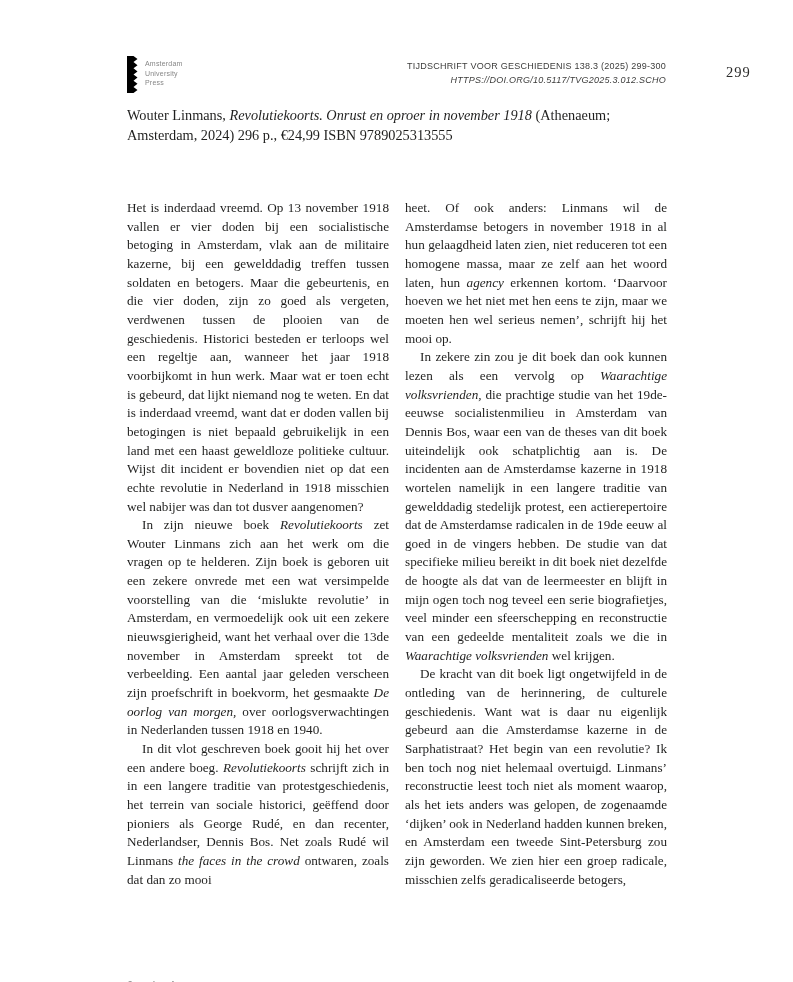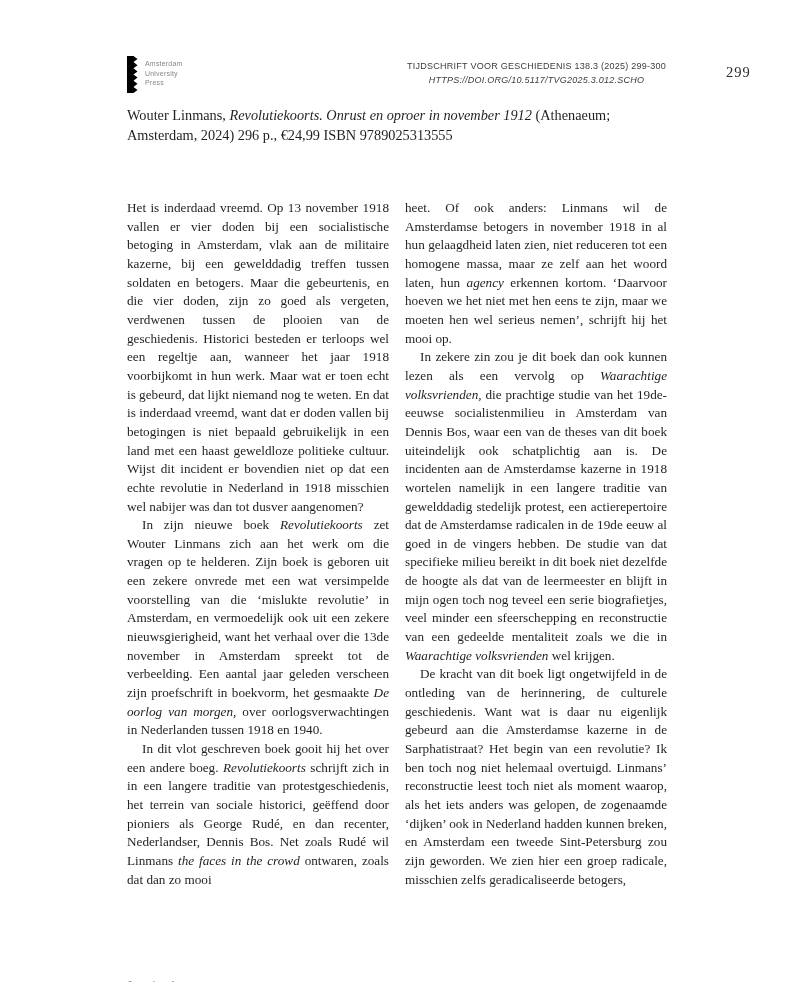--- a/index.html
+++ b/index.html
@@ -27,21 +27,21 @@
     margin-top: 3px;
     font-family: "Liberation Sans", sans-serif;
     font-size: 7px;
     line-height: 9.5px;
     color: #868686;
     letter-spacing: 0.2px;
   }
   .issue-meta {
     position: absolute;
     right: 127px; top: 60px;
-    text-align: center;
+    text-align: right;
     font-family: "Liberation Sans", sans-serif;
     font-size: 9px;
     line-height: 13.5px;
     color: #3c3c3b;
     letter-spacing: 0.25px;
   }
   .issue-meta .doi { font-style: italic; }
   .page-number {
     position: absolute;
     left: 726px; top: 64px;
@@ -115,21 +115,21 @@
     </div>
   </div>
 
   <div class="issue-meta">
     <div>TIJDSCHRIFT VOOR GESCHIEDENIS 138.3 (2025) 299-300</div>
     <div class="doi">HTTPS://DOI.ORG/10.5117/TVG2025.3.012.SCHO</div>
   </div>
 
   <div class="page-number">299</div>
 
-  <p class="citation">Wouter Linmans, <em>Revolutiekoorts. Onrust en oproer in november 1912</em> (Athenaeum; Amsterdam, 2024) 296 p., €24,99 ISBN 9789025313555</p>
+  <p class="citation">Wouter Linmans, <em>Revolutiekoorts. Onrust en oproer in november 1918</em> (Athenaeum; Amsterdam, 2024) 296 p., €24,99 ISBN 9789025313555</p>
 
 
   <div class="columns">
     <div class="column">
         <p>Het is inderdaad vreemd. Op 13 november 1918 vallen er vier doden bij een socialistische betoging in Amsterdam, vlak aan de militaire kazerne, bij een gewelddadig treffen tussen soldaten en betogers. Maar die gebeurtenis, en die vier doden, zijn zo goed als vergeten, verdwenen tussen de plooien van de geschiedenis. Historici besteden er terloops wel een regeltje aan, wanneer het jaar 1918 voorbijkomt in hun werk. Maar wat er toen echt is gebeurd, dat lijkt niemand nog te weten. En dat is inderdaad vreemd, want dat er doden vallen bij betogingen is niet bepaald gebruikelijk in een land met een haast geweldloze politieke cultuur. Wijst dit incident er bovendien niet op dat een echte revolutie in Nederland in 1918 misschien wel nabijer was dan tot dusver aangenomen?</p>
         <p class="ind">In zijn nieuwe boek <em>Revolutiekoorts</em> zet Wouter Linmans zich aan het werk om die vragen op te helderen. Zijn boek is geboren uit een zekere onvrede met een wat versimpelde voorstelling van die ‘mislukte revolutie’ in Amsterdam, en vermoedelijk ook uit een zekere nieuwsgierigheid, want het verhaal over die 13de november in Amsterdam spreekt tot de verbeelding. Een aantal jaar geleden verscheen zijn proefschrift in boekvorm, het gesmaakte <em>De oorlog van morgen,</em> over oorlogsverwachtingen in Nederlanden tussen 1918 en 1940.</p>
         <p class="ind">In dit vlot geschreven boek gooit hij het over een andere boeg. <em>Revolutiekoorts</em> schrijft zich in in een langere traditie van protestgeschiedenis, het terrein van sociale historici, geëffend door pioniers als George Rudé, en dan recenter, Nederlandser, Dennis Bos. Net zoals Rudé wil Linmans <em>the faces in the crowd</em> ontwaren, zoals dat dan zo mooi</p>
       </div>
     <div class="column">
         <p>heet. Of ook anders: Linmans wil de Amsterdamse betogers in november 1918 in al hun gelaagdheid laten zien, niet reduceren tot een homogene massa, maar ze zelf aan het woord laten, hun <em>agency</em> erkennen kortom. ‘Daarvoor hoeven we het niet met hen eens te zijn, maar we moeten hen wel serieus nemen’, schrijft hij het mooi op.</p>

